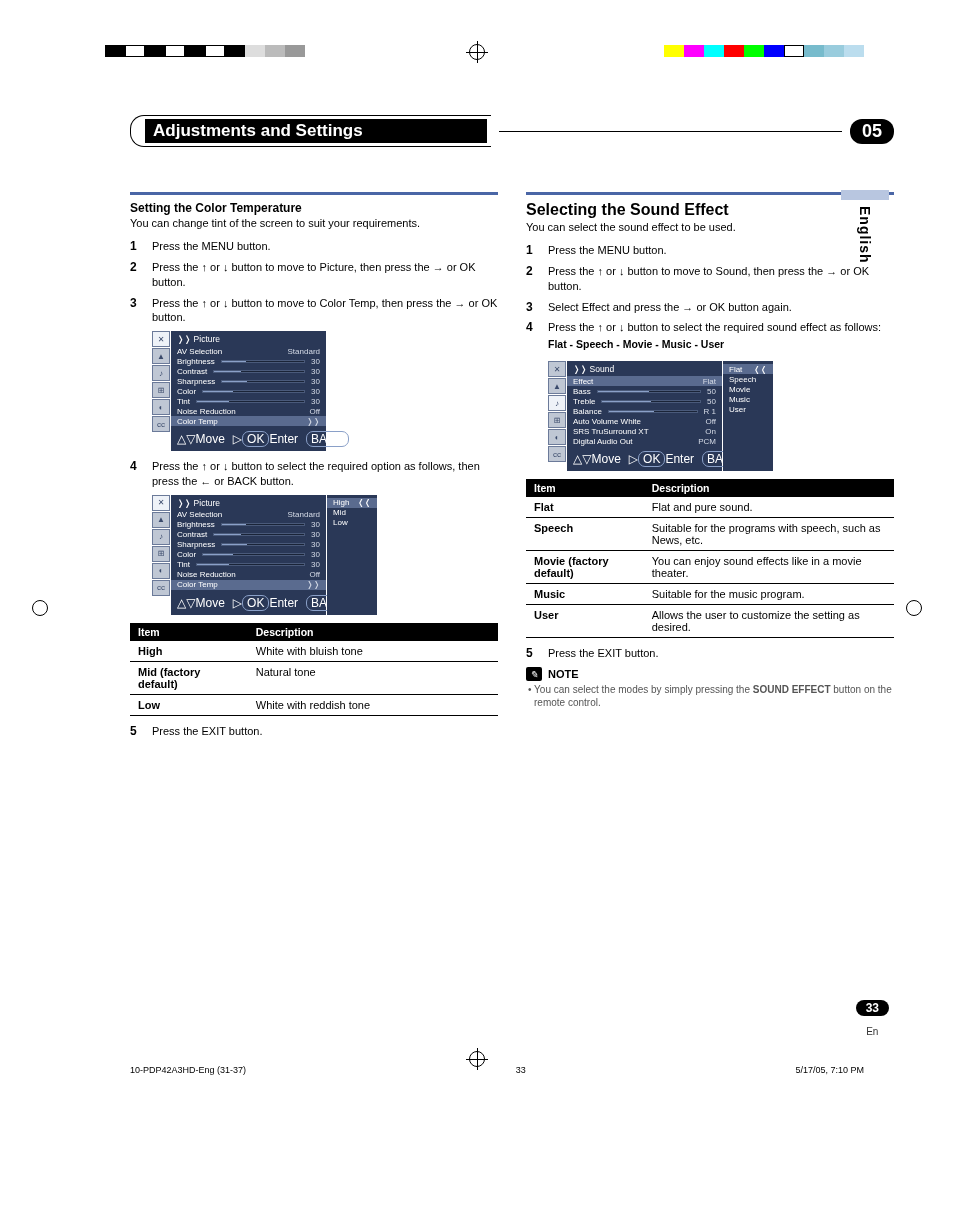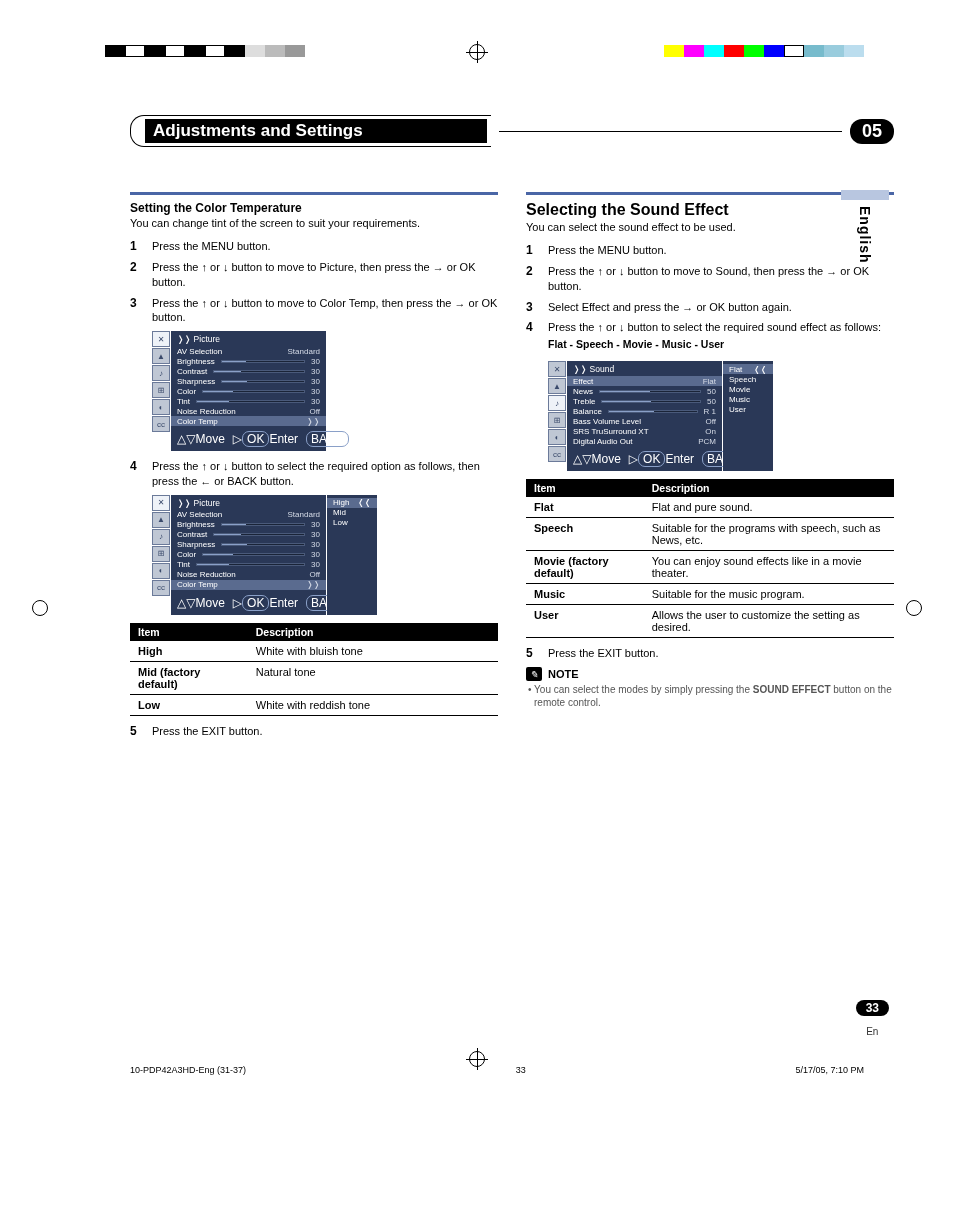--- a/index.html
+++ b/index.html
@@ -359,42 +359,42 @@
             <div class="osd-tab">cc</div>
           </div>
           <div class="osd-panel wide">
             <div class="osd-title">❭❭ <span>Sound</span></div>
             <div id="osd3-rows">
                 <div class="osd-row hl">
                   <span class="osd-label">Effect</span>
                   <span class="osd-val">Flat</span>
                 </div>
                 <div class="osd-row">
-                  <span class="osd-label">News</span>
+                  <span class="osd-label">Bass</span>
                   <span class="osd-bar">
                     <span class="osd-bar-fill" style="width: 50%;"></span>
                   </span>
                   <span class="osd-val">50</span>
                 </div>
                 <div class="osd-row">
                   <span class="osd-label">Treble</span>
                   <span class="osd-bar">
                     <span class="osd-bar-fill" style="width: 50%;"></span>
                   </span>
                   <span class="osd-val">50</span>
                 </div>
                 <div class="osd-row">
                   <span class="osd-label">Balance</span>
                   <span class="osd-bar">
                     <span class="osd-bar-fill" style="width: 51%;"></span>
                   </span>
                   <span class="osd-val">R 1</span>
                 </div>
                 <div class="osd-row">
-                  <span class="osd-label">Bass Volume Level</span>
+                  <span class="osd-label">Auto Volume White</span>
                   <span class="osd-val">Off</span>
                 </div>
                 <div class="osd-row">
                   <span class="osd-label">SRS TruSurround XT</span>
                   <span class="osd-val">On</span>
                 </div>
                 <div class="osd-row">
                   <span class="osd-label">Digital Audio Out</span>
                   <span class="osd-val">PCM</span>
                 </div>

